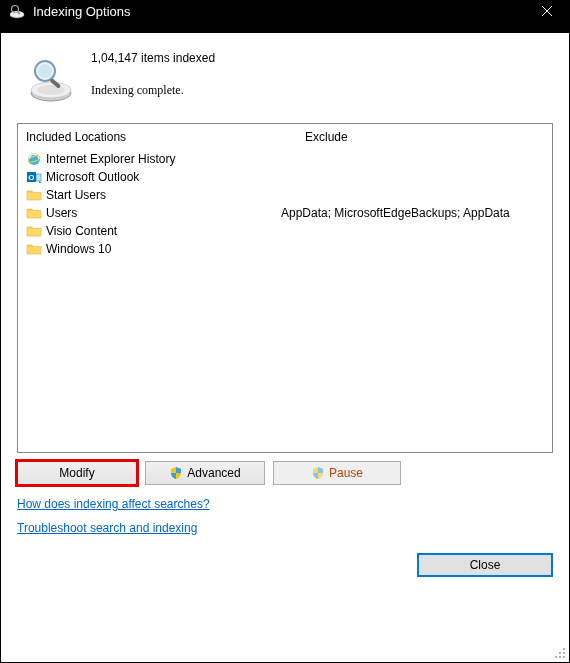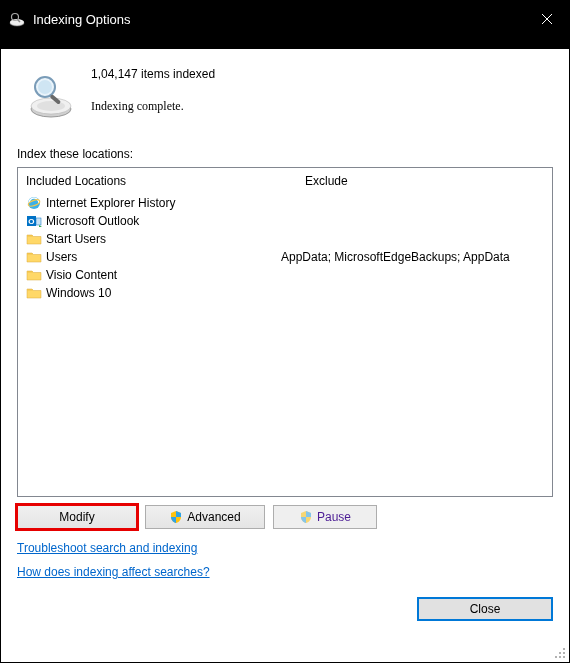--- a/index.html
+++ b/index.html
@@ -8,21 +8,21 @@
       padding: 0;
       width: 570px;
       height: 663px;
       font-family: "Segoe UI", Tahoma, sans-serif;
       font-size: 12px;
       background: #fff;
       border: 1px solid #000;
       overflow: hidden;
     }
     .titlebar {
-      height: 48px;
+      height: 32px;
       background: #000;
       color: #fff;
       display: flex;
       align-items: center;
       padding: 0 0 12px 8px;
       justify-content: flex-end;
     }
     .titlebar .ticon {
       width: 16px;
       height: 16px;
@@ -39,21 +39,21 @@
       display: flex;
       align-items: center;
       justify-content: center;
     }
     .content {
       padding: 18px 16px 10px 16px;
     }
     .status-row {
       display: flex;
       align-items: flex-start;
-      margin-bottom: 28px;
+      margin-bottom: 20px;
     }
     .status-icon {
       width: 48px;
       height: 48px;
       margin: 4px 16px 0 10px;
       flex-shrink: 0;
     }
     .status-text .line1 {
       margin: 0 0 18px 0;
     }
@@ -132,22 +132,22 @@
     .btn-modify {
       width: 120px;
       outline: 3px solid #e60000;
       outline-offset: -1px;
       text-align: right;
     }
     .btn-advanced {
       width: 120px;
     }
     .btn-pause {
-      width: 104px;
-      color: #4c1d95;
+      width: 128px;
+      color: #c2410c;
       background: #efefef;
       cursor: default;
     }
     .shield {
       width: 14px;
       height: 14px;
       margin-right: 4px;
       flex-shrink: 0;
     }
     .links {
@@ -214,21 +214,20 @@
         <circle cx="18" cy="16" r="7" fill="#cfe5f3"></circle>
         <rect x="25" y="23" width="12" height="4" rx="2" transform="rotate(40 25 23)" fill="#6a6a6a"></rect>
       </svg>
     </span>
     <div class="status-text">
       <div class="line1">1,04,147 items indexed</div>
       <div class="line2">Indexing complete.</div>
     </div>
   </div>
 
-  <div class="section-label">Index these locations:</div>
 
   <div class="locations-box">
     <div class="loc-header">
       <div class="col-left">Included Locations</div>
       <div class="col-right">Exclude</div>
     </div>
     <div class="loc-rows" id="loc-rows">
         <div class="loc-row">
           <div class="rleft">
             <span class="ricon"><svg viewBox="0 0 16 16">
@@ -315,22 +314,22 @@
           <path d="M7 1 L12 3 V7 C12 10 9.5 12.5 7 13 C4.5 12.5 2 10 2 7 V3 Z" fill="#ffc20e"></path>
           <path d="M7 1 L12 3 V7 L7 7 Z" fill="#30a3e6"></path>
           <path d="M7 7 L7 13 C4.5 12.5 2 10 2 7 Z" fill="#30a3e6"></path>
         </svg>
       </span>
       <span>Pause</span>
     </button>
   </div>
 
   <div class="links">
+    <div><span class="link">How does indexing affect searches?</span></div>
     <div><span class="link">Troubleshoot search and indexing</span></div>
-    <div><span class="link">How does indexing affect searches?</span></div>
   </div>
 
   <div class="footer">
     <button class="btn-close">
       <span>Close</span>
     </button>
   </div>
 </div>
 
 <span class="resize-grip">

